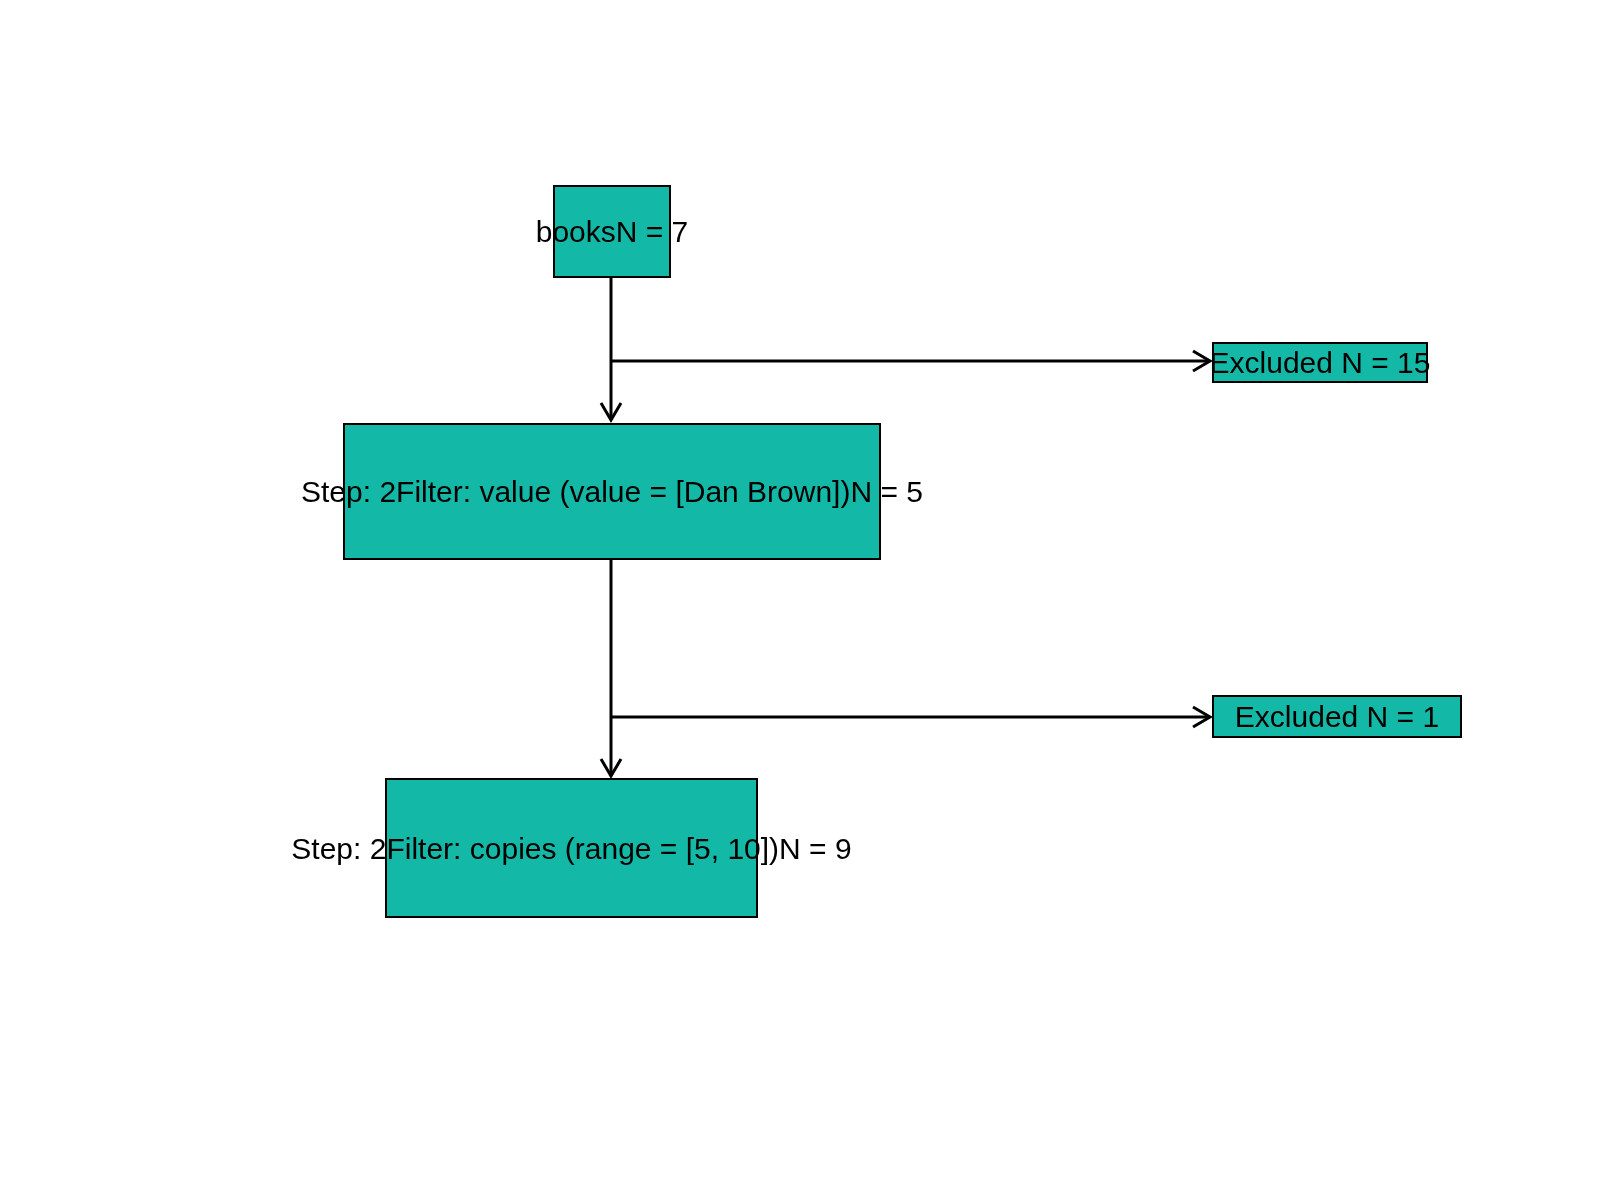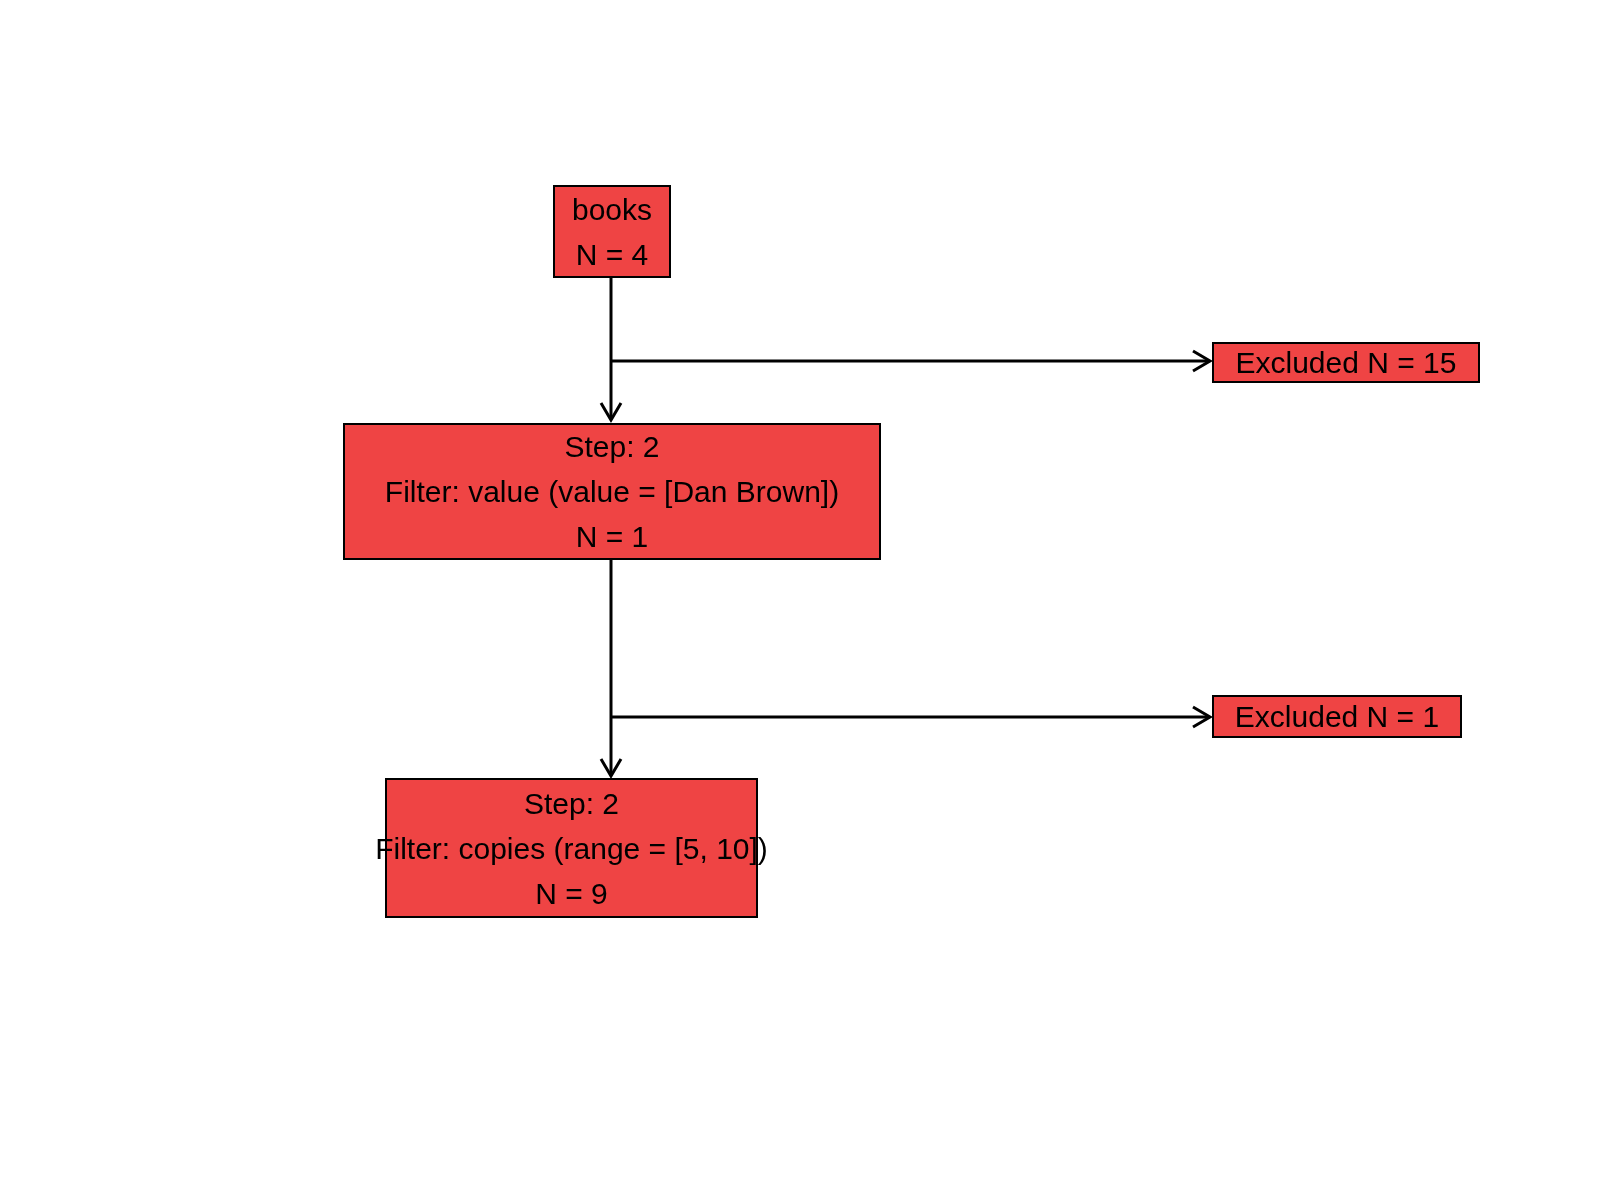--- a/index.html
+++ b/index.html
@@ -16,36 +16,36 @@
     overflow: hidden;
   }
   .connectors {
     position: absolute;
     left: 0; top: 0;
     width: 1600px; height: 1200px;
   }
   .box {
     position: absolute;
     border: 2px solid #000000;
-    background: #ef4444;
+    background: #14b8a6;
     display: flex;
-    flex-direction: column;
+    flex-direction: row;
     align-items: center;
     justify-content: center;
     text-align: center;
   }
   .box .text-line {
     font-size: 30px;
     line-height: 45px;
     white-space: nowrap;
   }
   .source-box { left: 553px; top: 185px; width: 118px; height: 93px; }
   .step1-box  { left: 343px; top: 423px; width: 538px; height: 137px; }
   .step2-box  { left: 385px; top: 778px; width: 373px; height: 140px; }
-  .excl1-box  { left: 1212px; top: 342px; width: 268px; height: 41px; }
+  .excl1-box  { left: 1212px; top: 342px; width: 216px; height: 41px; }
   .excl2-box  { left: 1212px; top: 695px; width: 250px; height: 43px; }
   .excluded-label {
     font-size: 30px;
     line-height: 1;
     white-space: nowrap;
   }
 </style>
 </head>
 <body>
 
@@ -63,27 +63,27 @@
       <line x1="611" y1="560" x2="611" y2="775"></line>
       <polyline points="601,759 611,776 621,759"></polyline>
 
       <line x1="611" y1="717" x2="1209" y2="717"></line>
       <polyline points="1193,707 1210,717 1193,727"></polyline>
     </g>
   </svg>
 
   <div class="box source-box">
     <div class="text-line">books</div>
-    <div class="text-line">N = 4</div>
+    <div class="text-line">N = 7</div>
   </div>
 
   <div class="box step1-box">
     <div class="text-line">Step: 2</div>
     <div class="text-line">Filter: value (value = [Dan Brown])</div>
-    <div class="text-line">N = 1</div>
+    <div class="text-line">N = 5</div>
   </div>
 
   <div class="box excl1-box">
     <span class="excluded-label">Excluded N = 15</span>
   </div>
 
   <div class="box step2-box">
     <div class="text-line">Step: 2</div>
     <div class="text-line">Filter: copies (range = [5, 10])</div>
     <div class="text-line">N = 9</div>

